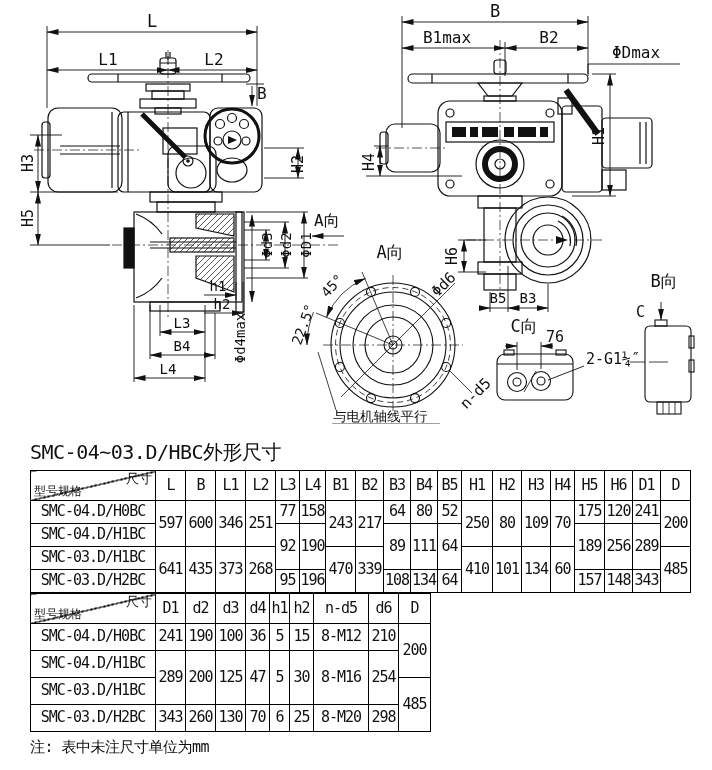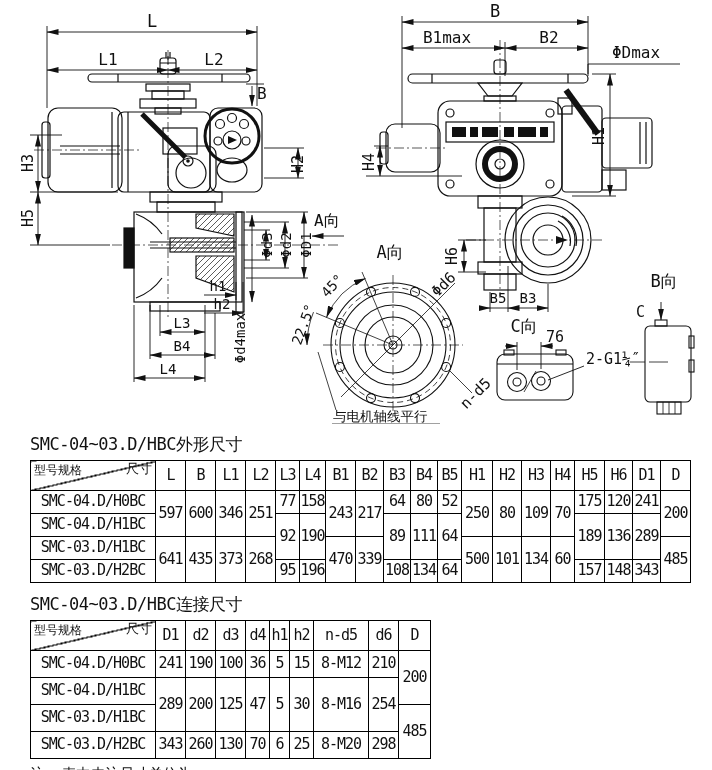--- a/index.html
+++ b/index.html
@@ -1,29 +1,29 @@
 <!DOCTYPE html>
 <html><head>
 <meta charset="utf-8">
 <style>
   html,body{margin:0;padding:0;background:#fff;}
   .page{position:relative;width:712px;height:770px;background:#fff;overflow:hidden;
         font-family:"DejaVu Sans Mono","Liberation Mono",monospace;color:#111;}
   svg{display:block;}
   svg text{font-family:"DejaVu Sans Mono","Liberation Mono",monospace;fill:#111;stroke:none;}
-  .sec-title{margin:9px 0 4px 30px;font-size:17px;letter-spacing:-0.5px;}
+  .sec-title{margin:15px 0 4px 30px;font-size:20px;letter-spacing:-0.5px;}
   table.dim-table{border-collapse:collapse;margin-left:30px;table-layout:fixed;}
   table.dim-table td{border:1px solid #000;text-align:center;font-size:15px;padding:0;
         height:22px;line-height:1.05;overflow:hidden;white-space:nowrap;letter-spacing:-1px;}
   table.t2 td{height:26px;}
   td.model{text-align:left;padding-left:3px;font-size:14px;}
   td.corner{position:relative;background:linear-gradient(to bottom right,
         transparent 48.8%, #000 48.8%, #000 51.2%, transparent 51.2%);text-decoration:underline;}
   td.corner .ctop{position:absolute;top:1px;right:3px;font-size:13px;letter-spacing:0;}
-  td.corner .cbot{position:absolute;bottom:13px;left:3px;font-size:12px;letter-spacing:0;text-align:center;}
+  td.corner .cbot{position:absolute;bottom:2px;left:3px;font-size:12px;letter-spacing:0;text-align:center;}
   .note{margin:6px 0 0 30px;font-size:15px;letter-spacing:-0.5px;}
 </style>
 </head>
 <body>
 
 <div class="page">
 
 <svg width="712" height="424" viewBox="0 0 712 424">
   <defs>
     <marker id="arr" markerWidth="12" markerHeight="6" refX="11.5" refY="3" orient="auto-start-reverse" markerUnits="userSpaceOnUse">
@@ -390,52 +390,51 @@
     <td rowspan="2">200</td>
   </tr>
   <tr>
     <td class="model">SMC-04.D/H1BC</td>
     <td rowspan="2">92</td>
     <td rowspan="2">190</td>
     <td rowspan="2">89</td>
     <td rowspan="2">111</td>
     <td rowspan="2">64</td>
     <td rowspan="2">189</td>
-    <td rowspan="2">136</td>
+    <td rowspan="2">256</td>
     <td rowspan="2">289</td>
   </tr>
   <tr>
     <td class="model">SMC-03.D/H1BC</td>
     <td rowspan="2">641</td>
     <td rowspan="2">435</td>
     <td rowspan="2">373</td>
     <td rowspan="2">268</td>
     <td rowspan="2">470</td>
     <td rowspan="2">339</td>
-    <td rowspan="2">500</td>
+    <td rowspan="2">410</td>
     <td rowspan="2">101</td>
     <td rowspan="2">134</td>
     <td rowspan="2">60</td>
     <td rowspan="2">485</td>
   </tr>
   <tr>
     <td class="model">SMC-03.D/H2BC</td>
     <td>95</td>
     <td>196</td>
     <td>108</td>
     <td>134</td>
     <td>64</td>
     <td>157</td>
     <td>148</td>
     <td>343</td>
   </tr>
 </tbody>
     </table>
 
-<div class="sec-title" style="margin-top:10px">SMC-04~03.D/HBC连接尺寸</div>
 
 <table class="dim-table t2">
   <colgroup>
     <col style="width:125px">
         <col style="width:30px">
         <col style="width:30px">
         <col style="width:30px">
     <col style="width:24px">
         <col style="width:20px">
         <col style="width:24px">

